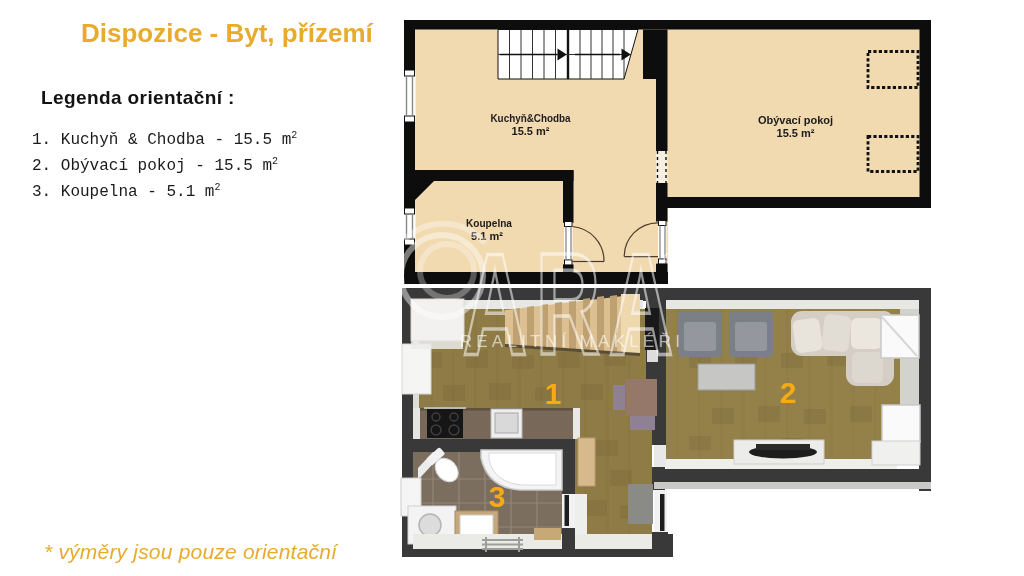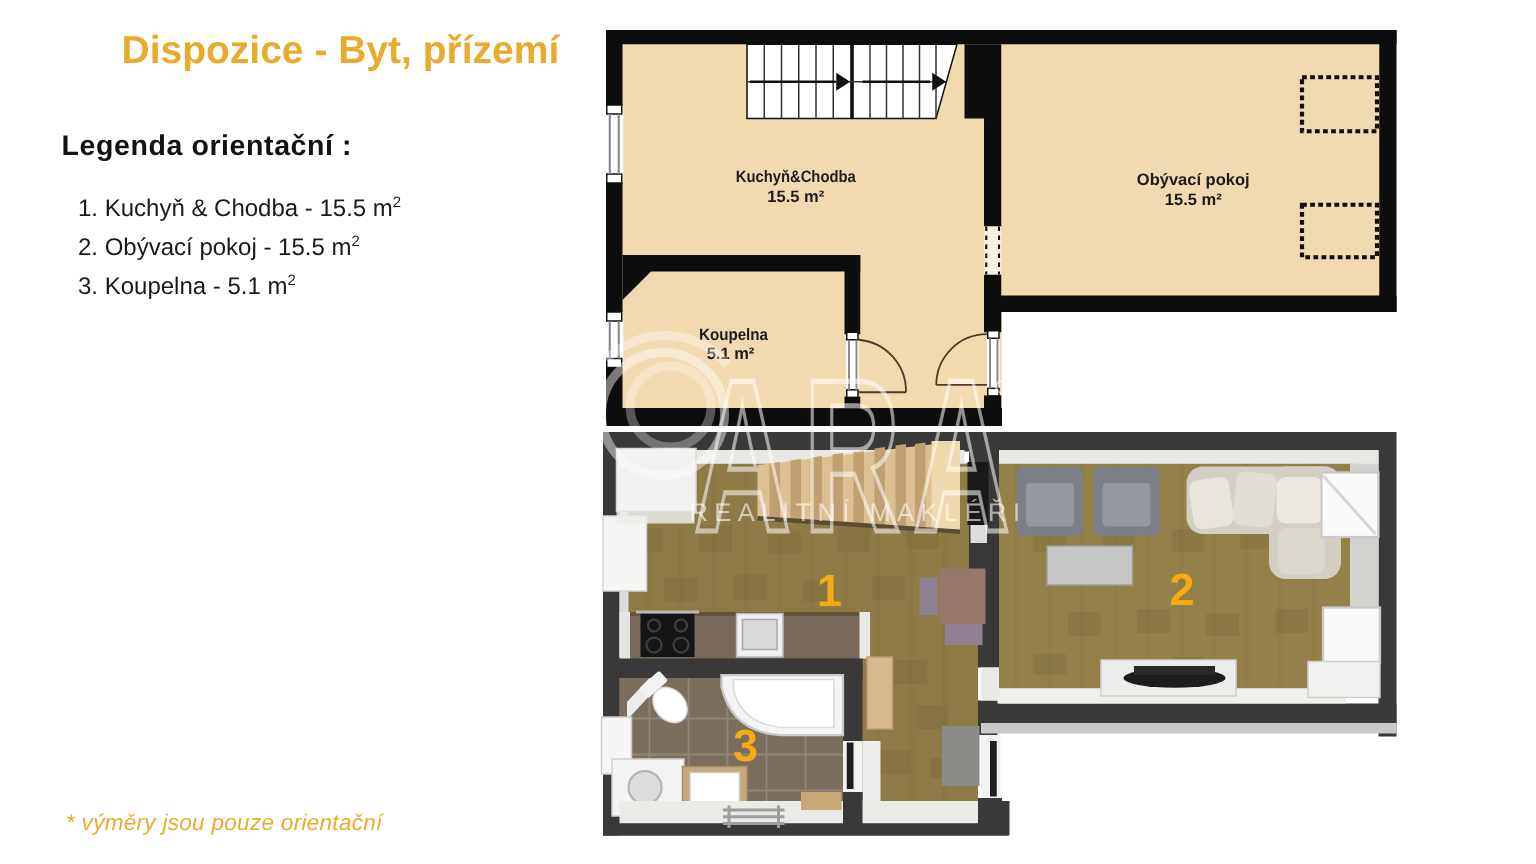--- a/index.html
+++ b/index.html
@@ -7,27 +7,27 @@
        font-family:"Liberation Sans", sans-serif;position:relative;}
   .abs{position:absolute;}
 </style>
 </head>
 <body>
 
 <div class="abs" style="left:41px;top:18px;font-size:26px;font-weight:bold;color:#e8ab2d;margin-left:40px;">Dispozice - Byt, přízemí</div>
 
 <div class="abs" style="left:41px;top:87px;font-size:19px;font-weight:bold;color:#121212;letter-spacing:0.4px;">Legenda orientační :</div>
 
-<div class="abs" style="left:52px;top:127px;font-size:16px;color:#1a1a1a;line-height:26px;">
+<div class="abs" style="left:32px;top:127px;font-size:16px;color:#1a1a1a;line-height:26px;font-family:Liberation Mono, monospace;">
   1. Kuchyň &amp; Chodba - 15.5 m<sup style="font-size:10px;line-height:0;">2</sup><br>
   2. Obývací pokoj - 15.5 m<sup style="font-size:10px;line-height:0;">2</sup><br>
   3. Koupelna - 5.1 m<sup style="font-size:10px;line-height:0;">2</sup>
 </div>
 
-<div class="abs" style="left:44px;top:540px;font-size:15px;font-style:italic;color:#e8ab2d;letter-spacing:0.2px;">* výměry jsou pouze orientační</div>
+<div class="abs" style="left:44px;top:540px;font-size:21px;font-style:italic;color:#e8ab2d;letter-spacing:0.2px;">* výměry jsou pouze orientační</div>
 
 <svg class="abs" style="left:0;top:0;" width="1024" height="576" viewBox="0 0 1024 576">
 
   <polygon points="414,29 920,29 920,198 668,198 668,272 414,272" fill="#f1d9b0"></polygon>
 
   <g>
     <polygon points="498,29.5 638,29.5 624,79 498,79" fill="#ffffff" stroke="#111" stroke-width="1"></polygon>
     <g stroke="#333" stroke-width="1">
       <line x1="509.5" y1="29.5" x2="509.5" y2="79"></line>
       <line x1="521" y1="29.5" x2="521" y2="79"></line>

